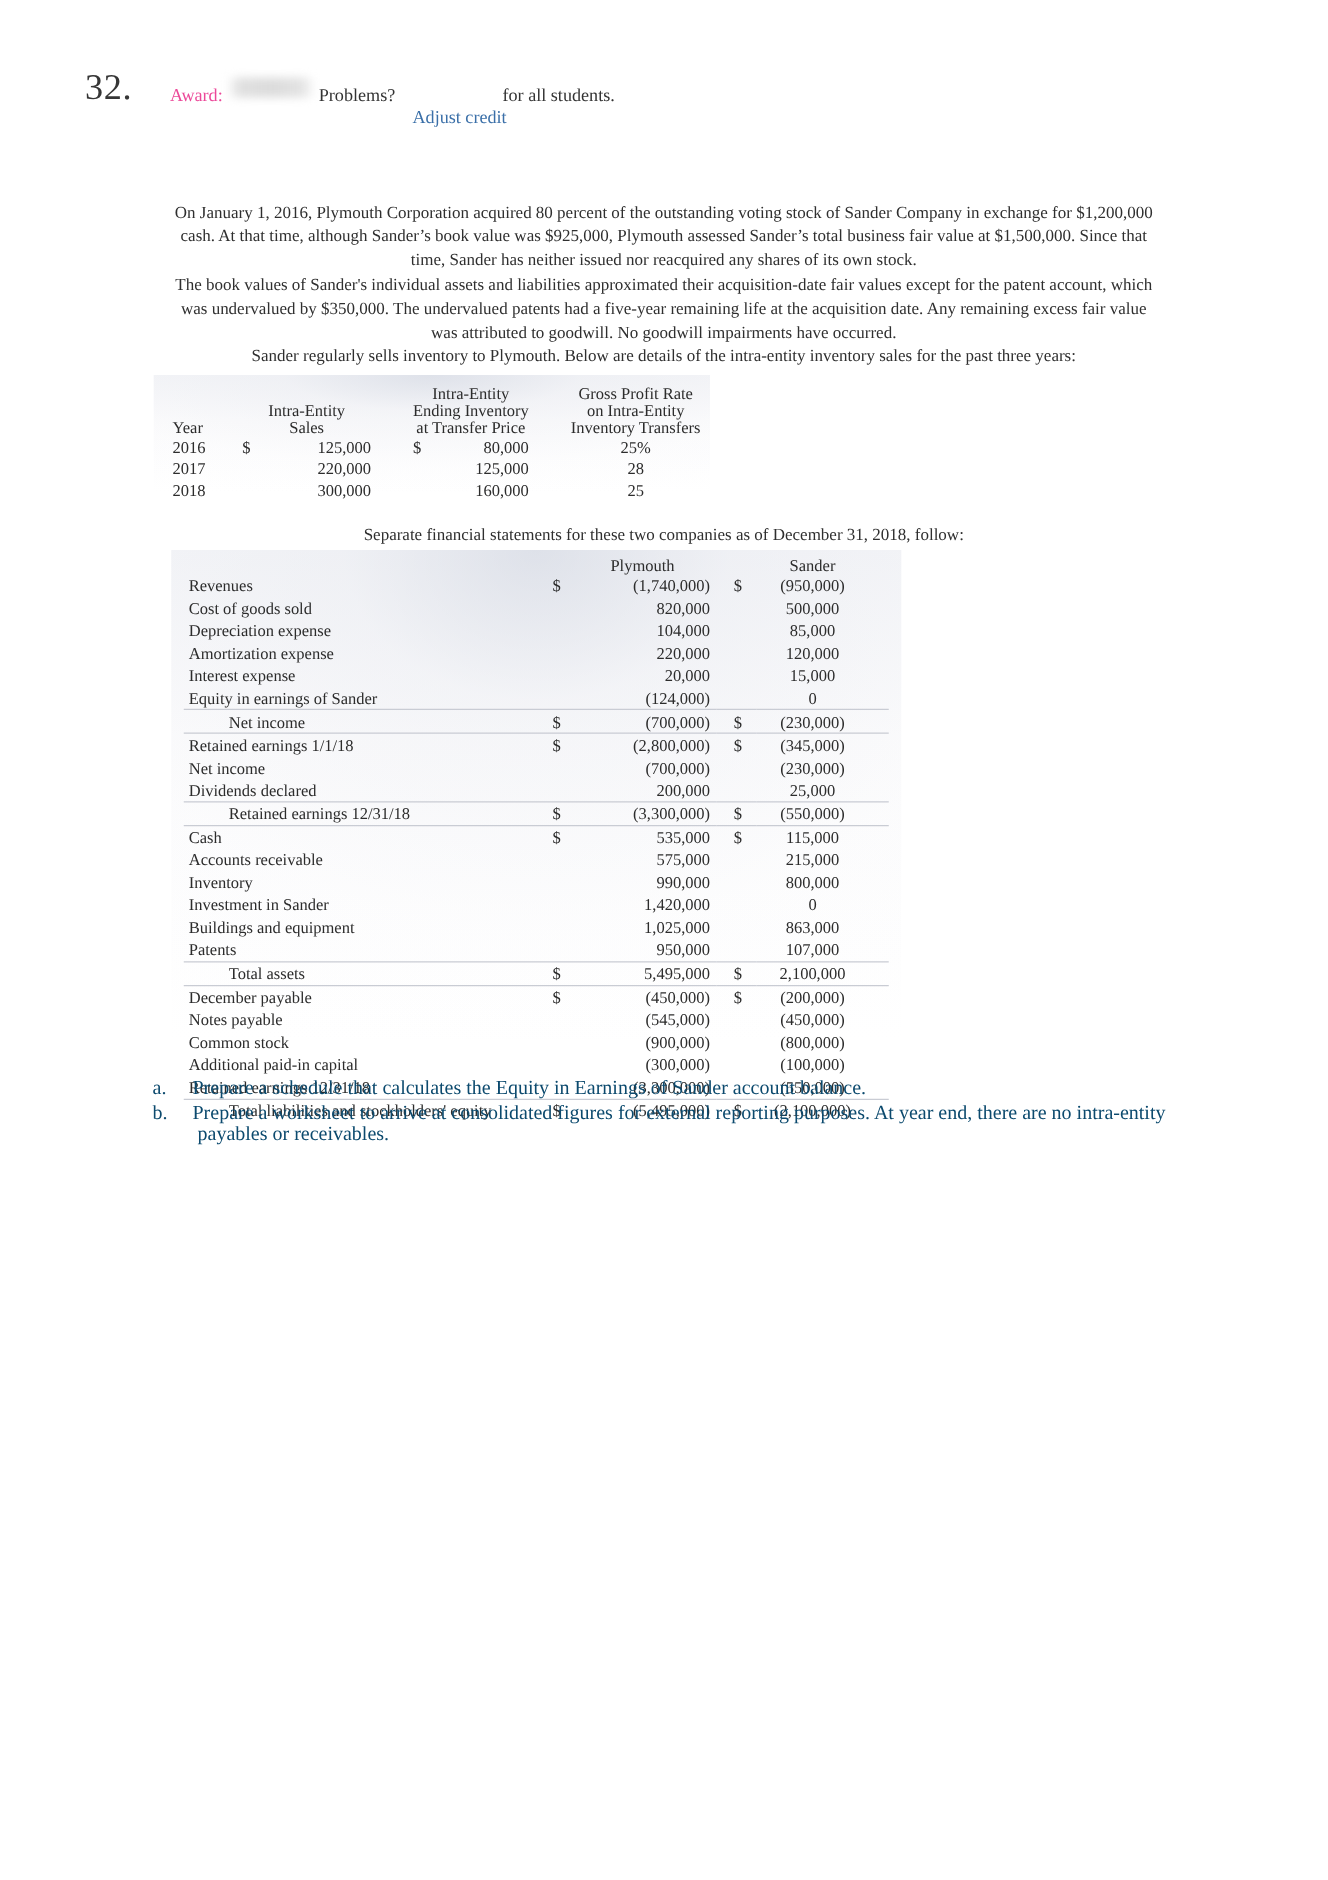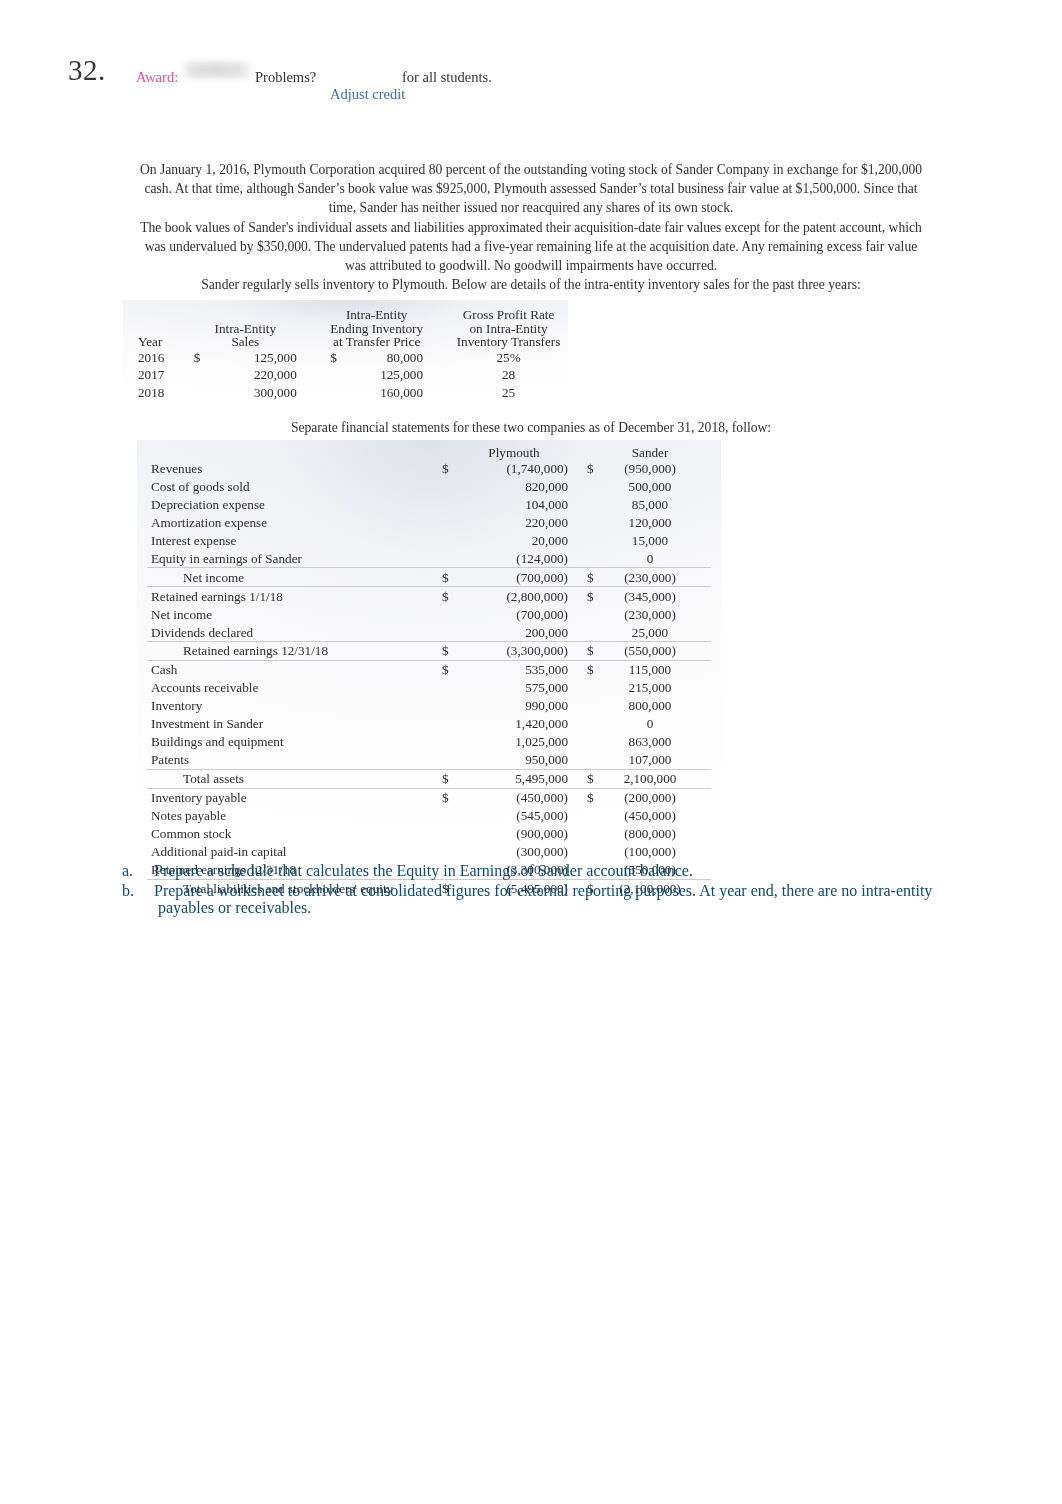--- a/index.html
+++ b/index.html
@@ -386,21 +386,21 @@
           <td class="amt2">107,000</td>
         </tr>
         <tr class="rule-top">
           <td class="lbl-ind">Total assets</td>
           <td class="cur">$</td>
           <td class="amt">5,495,000</td>
           <td class="cur2">$</td>
           <td class="amt2">2,100,000</td>
         </tr>
         <tr class="rule-top sec-break">
-          <td class="lbl">Inventory payable</td>
+          <td class="lbl">December payable</td>
           <td class="cur">$</td>
           <td class="amt">(450,000)</td>
           <td class="cur2">$</td>
           <td class="amt2">(200,000)</td>
         </tr>
         <tr>
           <td class="lbl">Notes payable</td>
           <td class="cur"></td>
           <td class="amt">(545,000)</td>
           <td class="cur2"></td>

